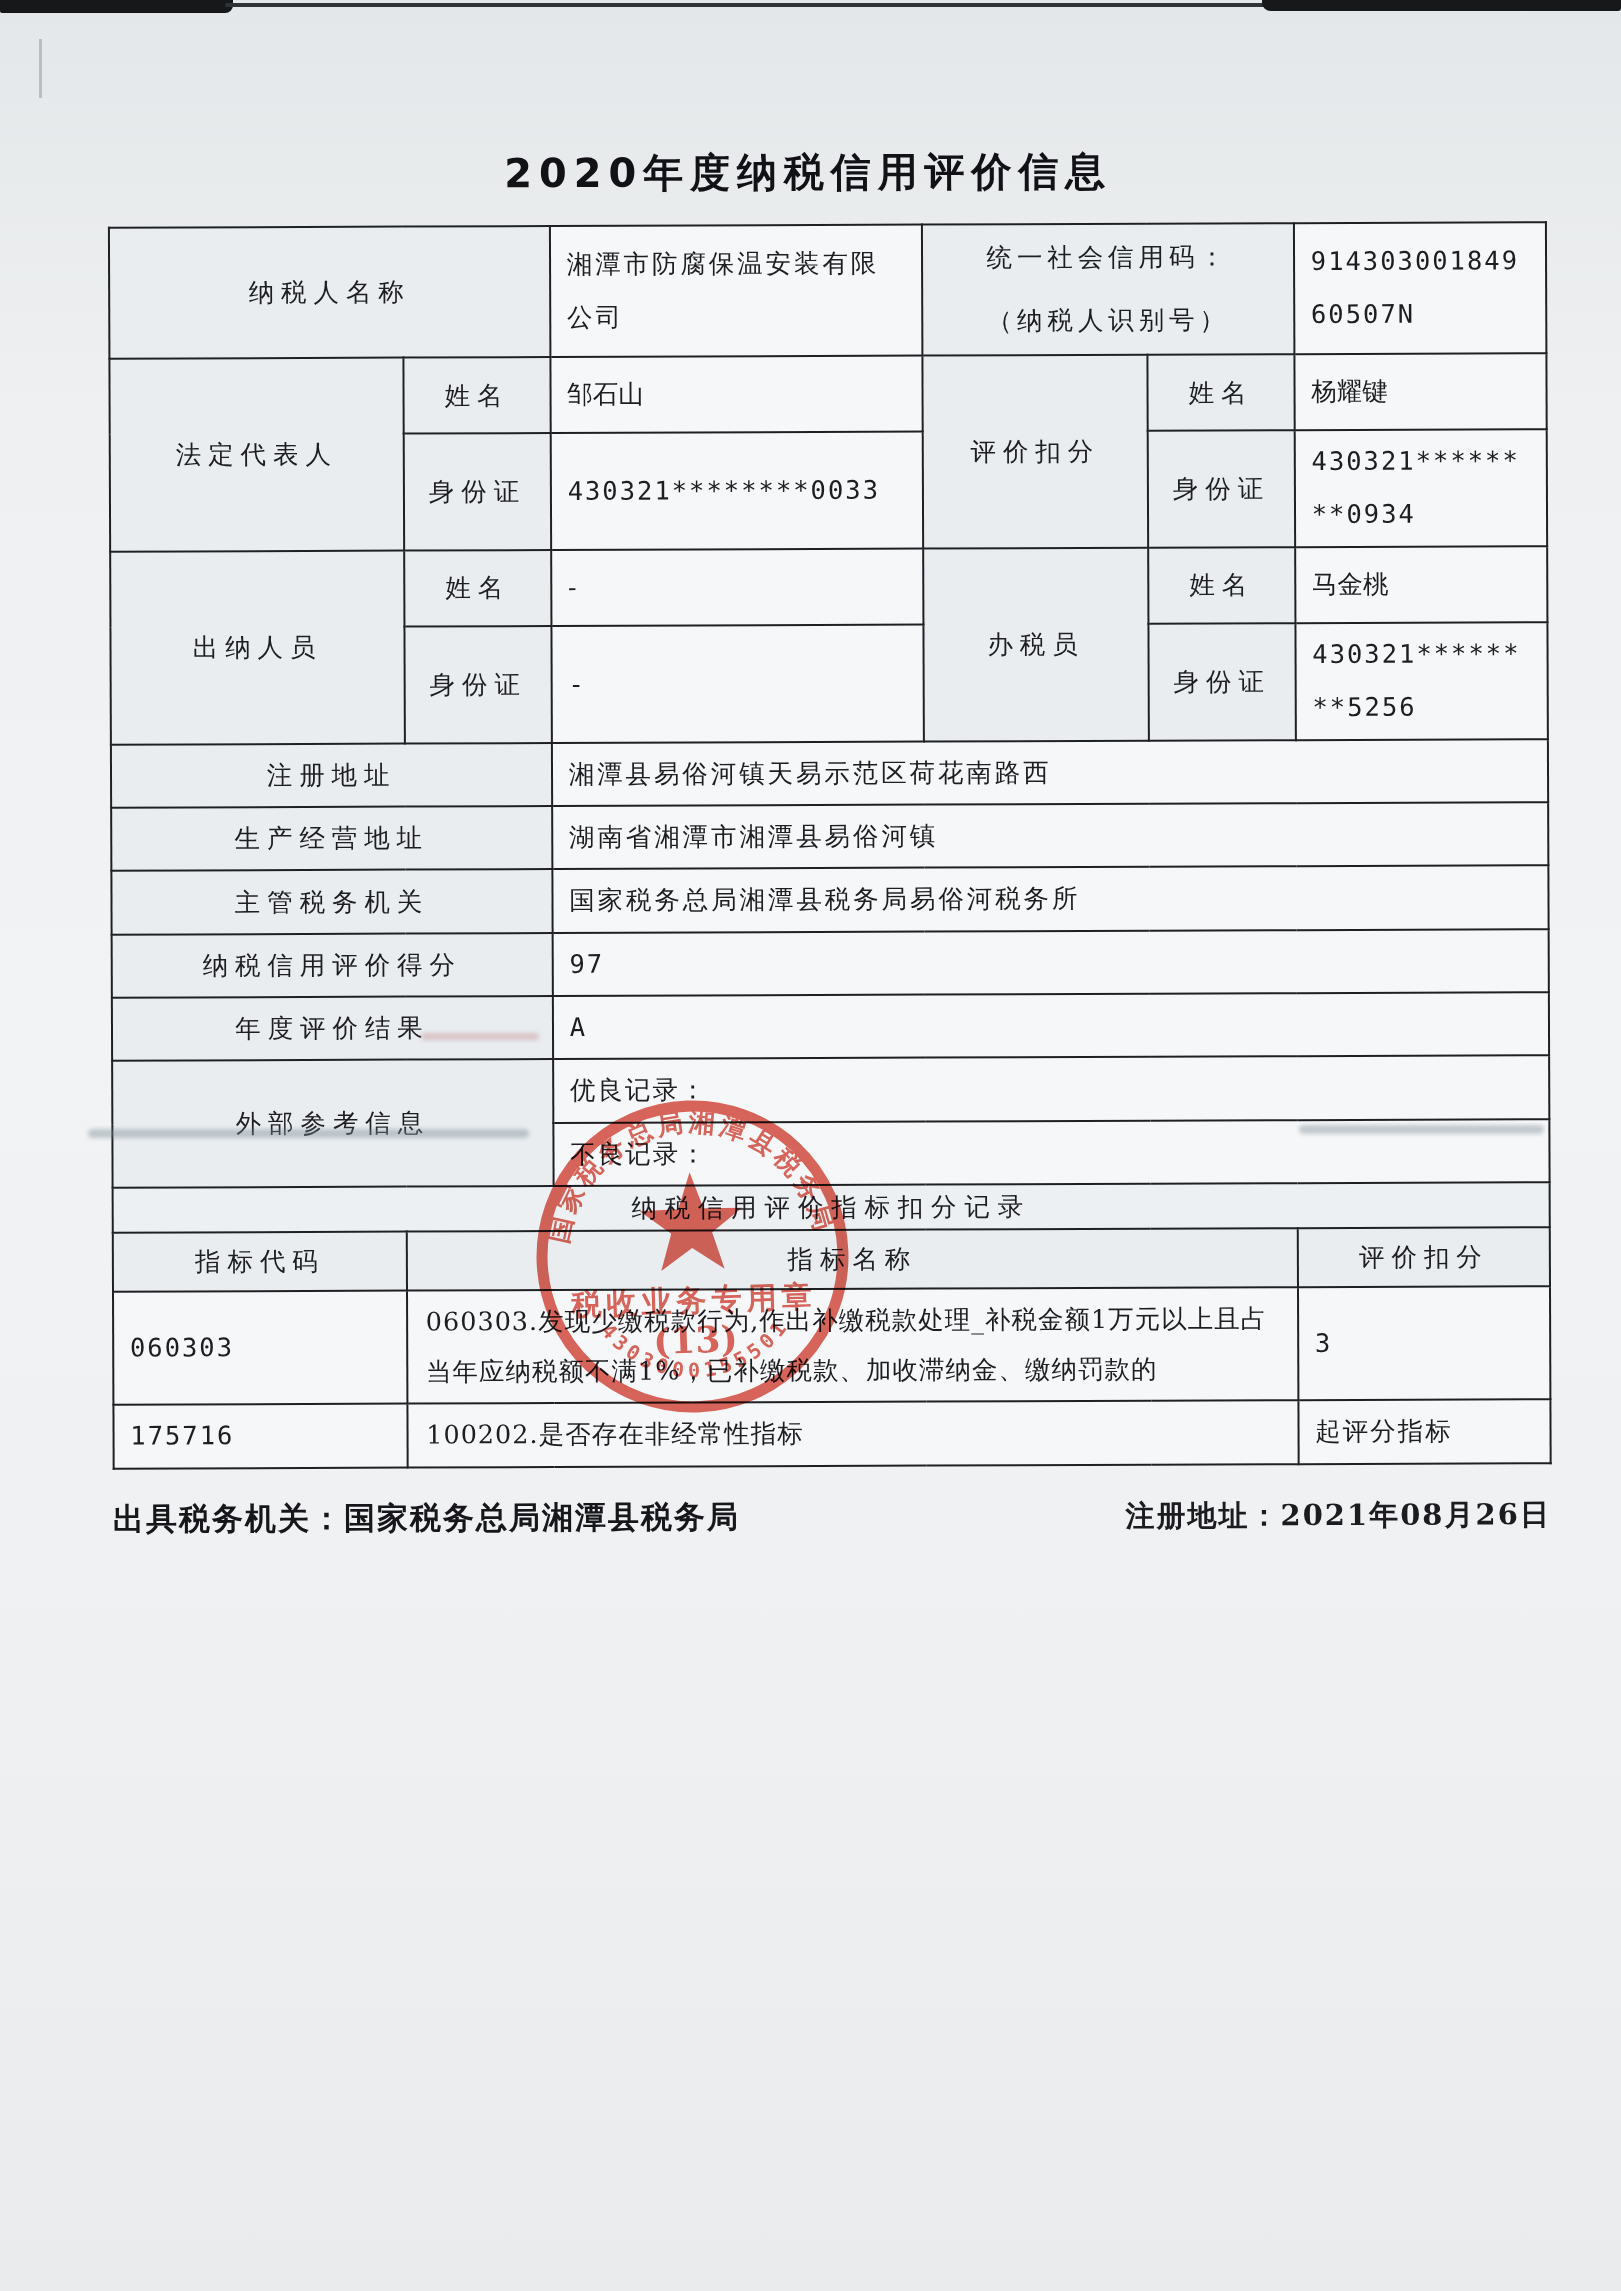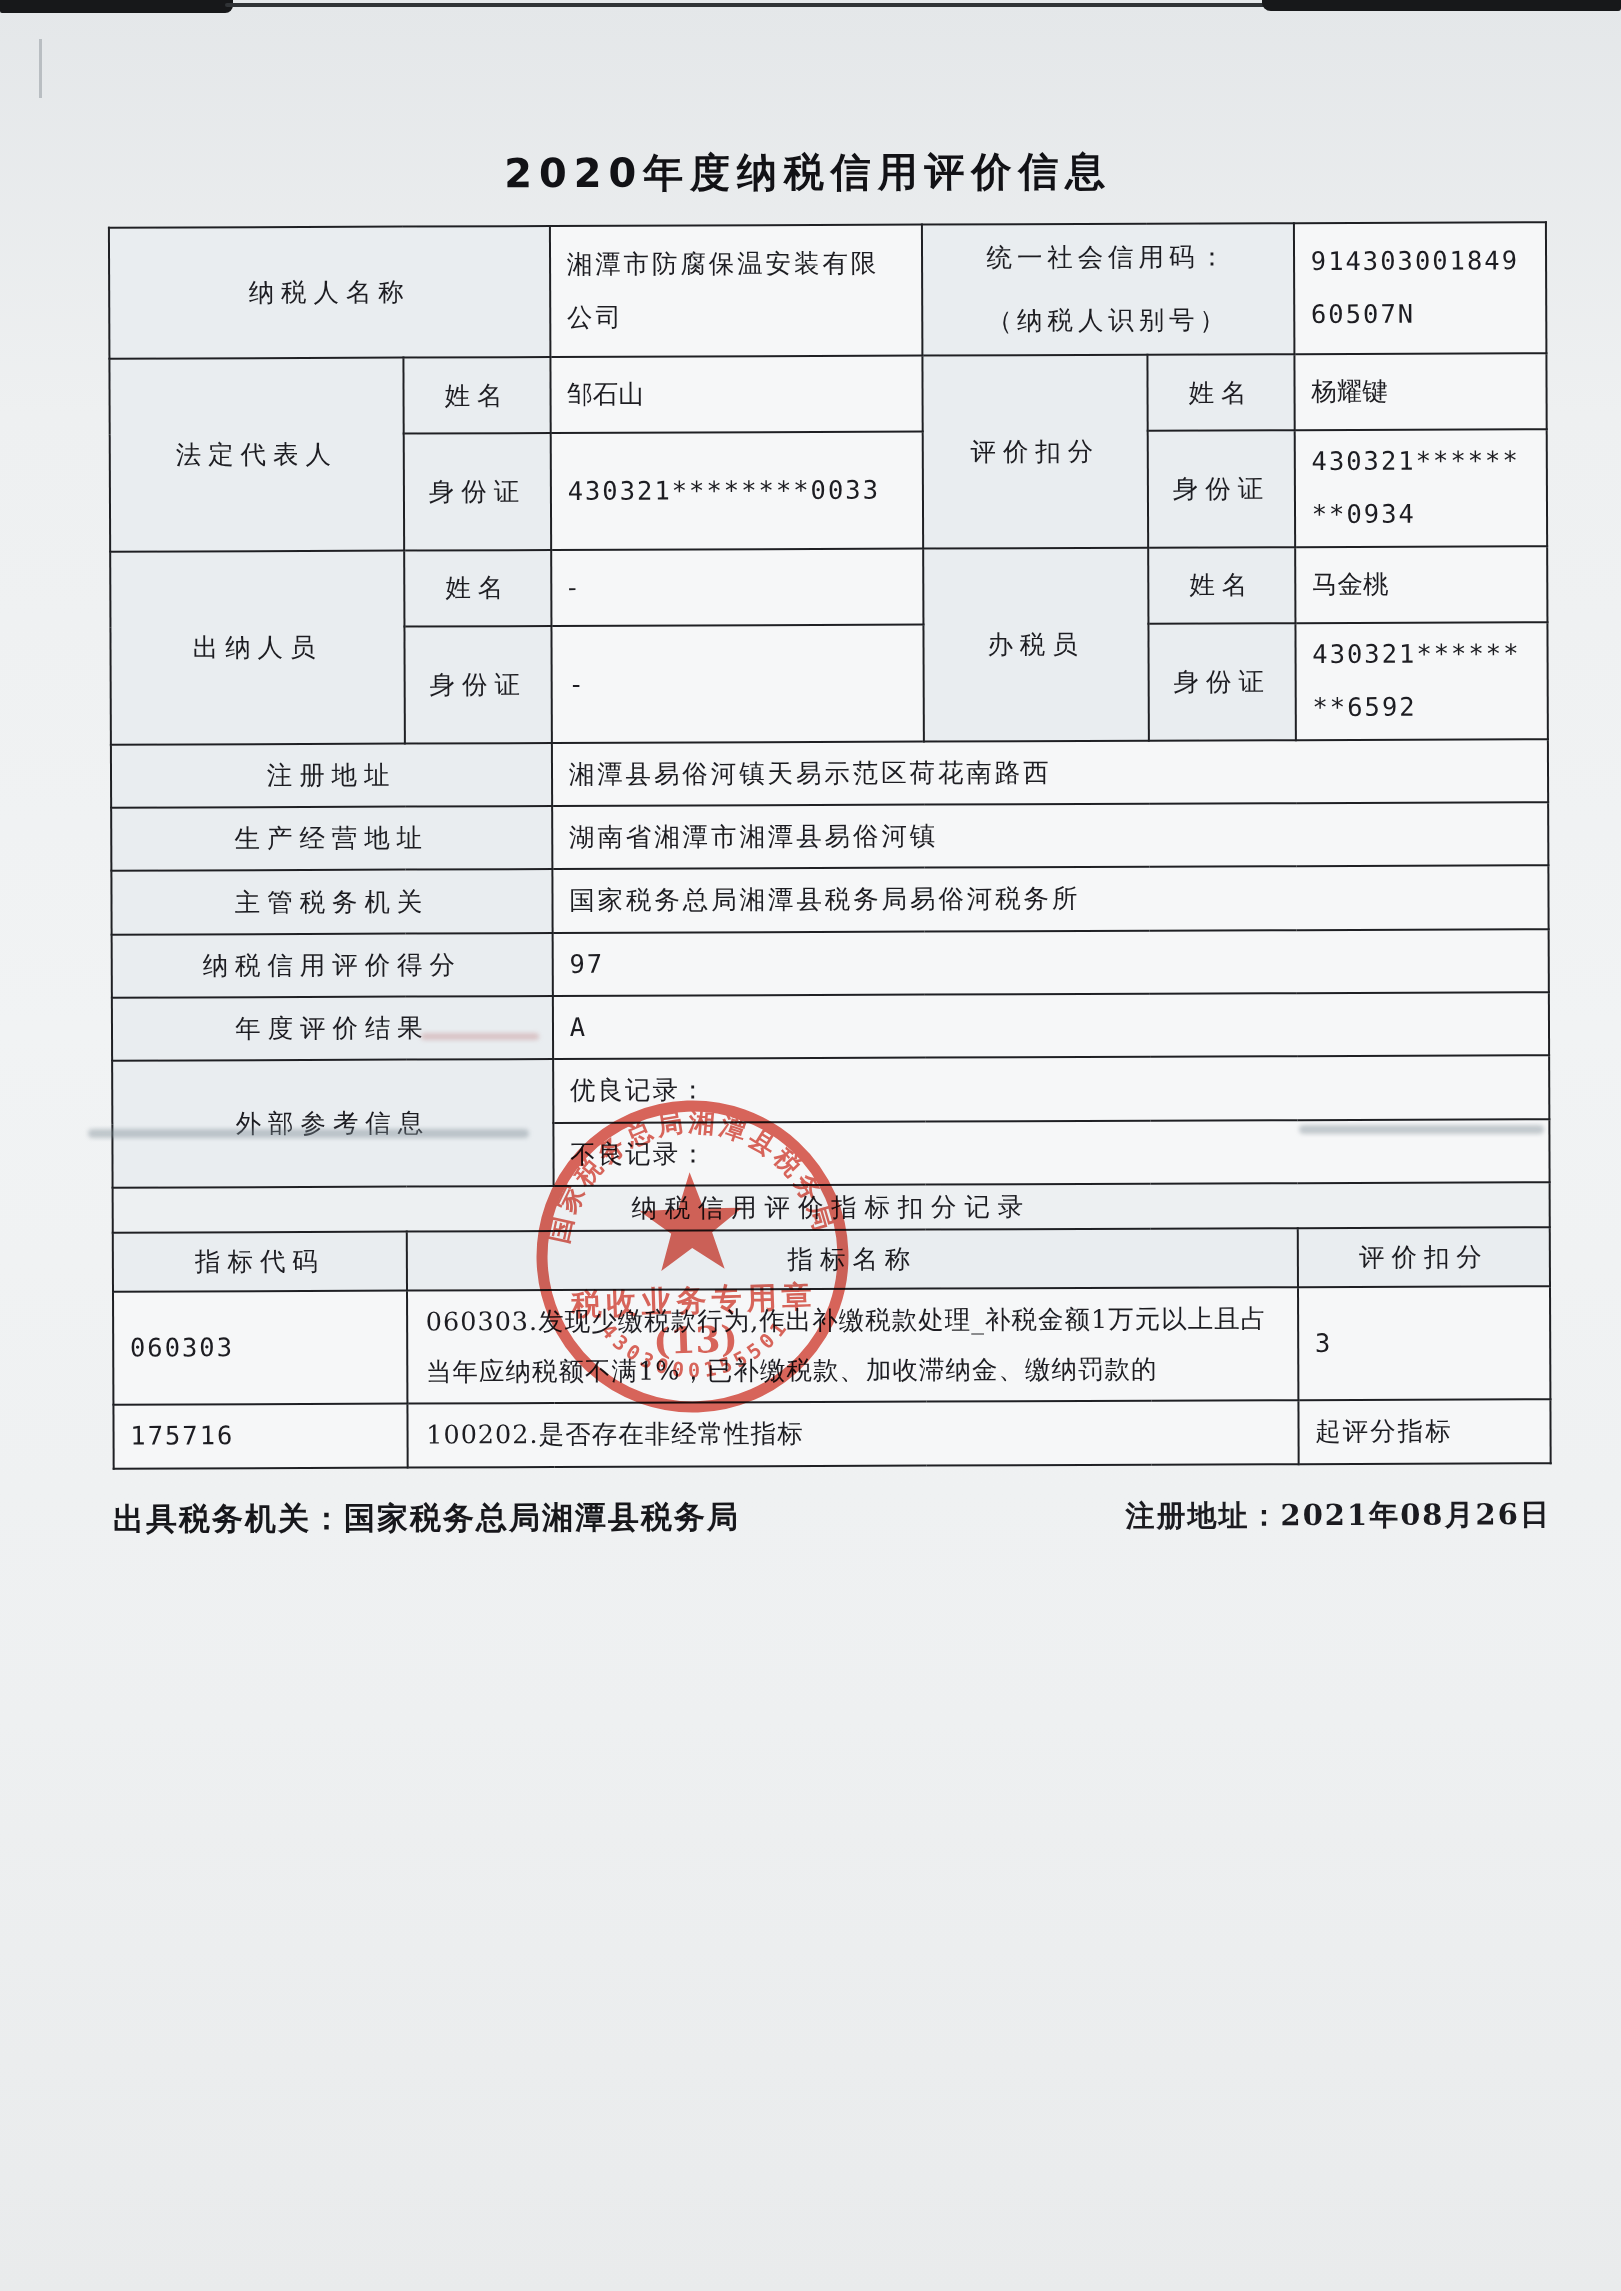--- a/index.html
+++ b/index.html
@@ -136,21 +136,21 @@
         <td class="lbl">姓名</td>
         <td class="val">-</td>
         <td class="lbl" rowspan="2">办税员</td>
         <td class="lbl">姓名</td>
         <td class="val">马金桃</td>
       </tr>
       <tr style="height:110px">
         <td class="lbl">身份证</td>
         <td class="val mono">-</td>
         <td class="lbl">身份证</td>
-        <td class="val mono">430321********6592</td>
+        <td class="val mono">430321********5256</td>
       </tr>
 
       <tr style="height:55px">
         <td class="lbl" colspan="2">注册地址</td>
         <td class="val" colspan="4" style="letter-spacing:2.9px;">湘潭县易俗河镇天易示范区荷花南路西</td>
       </tr>
       <tr style="height:55px">
         <td class="lbl" colspan="2">生产经营地址</td>
         <td class="val" colspan="4" style="letter-spacing:2.9px;">湖南省湘潭市湘潭县易俗河镇</td>
       </tr>

